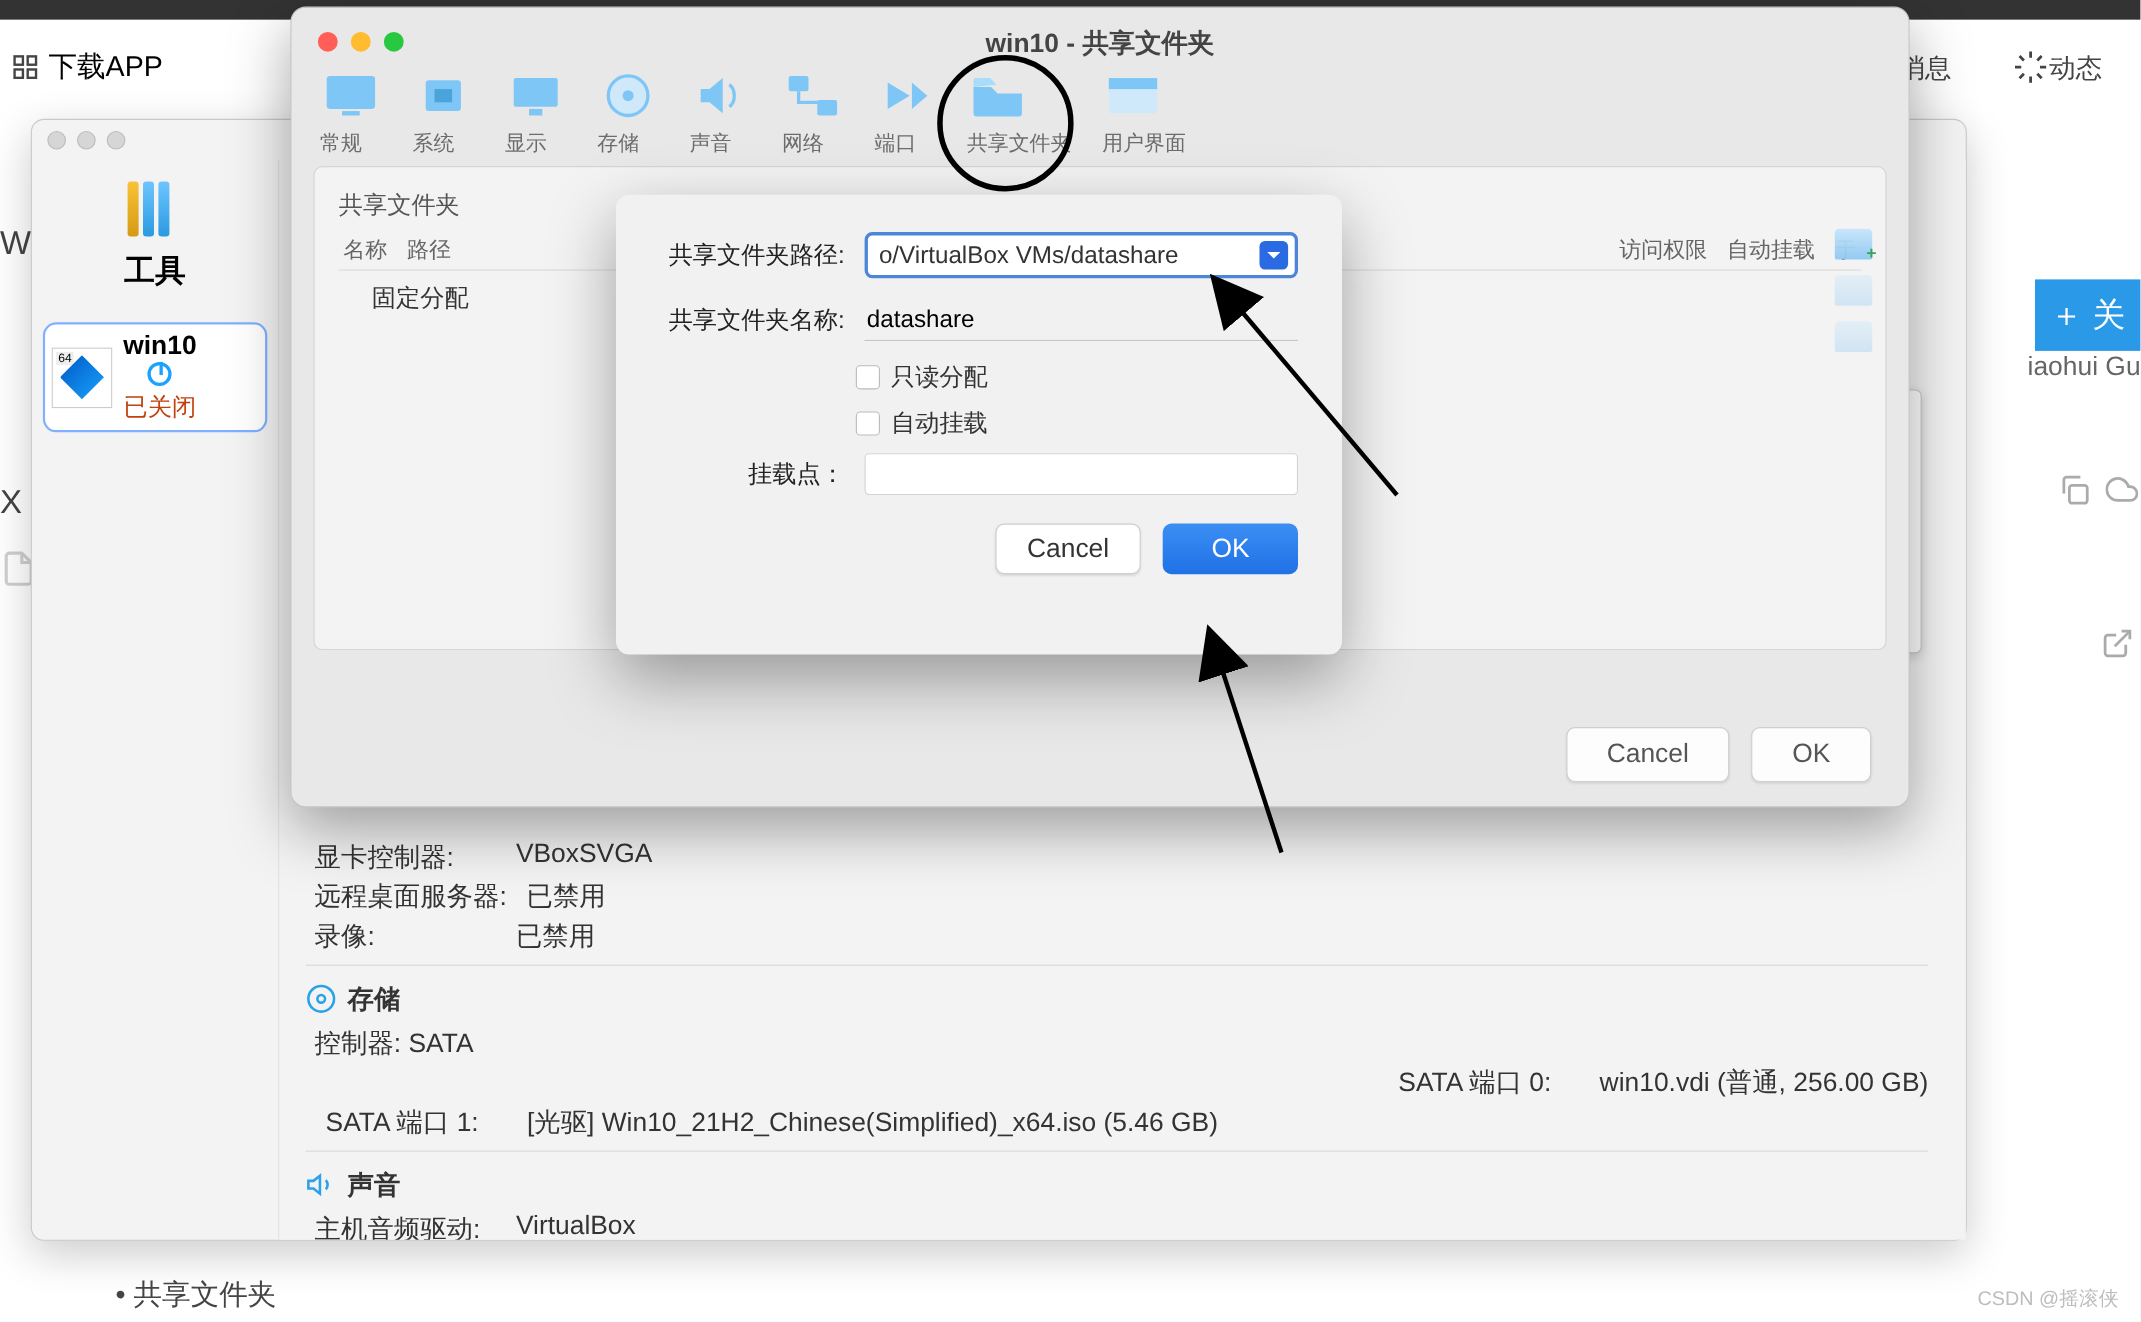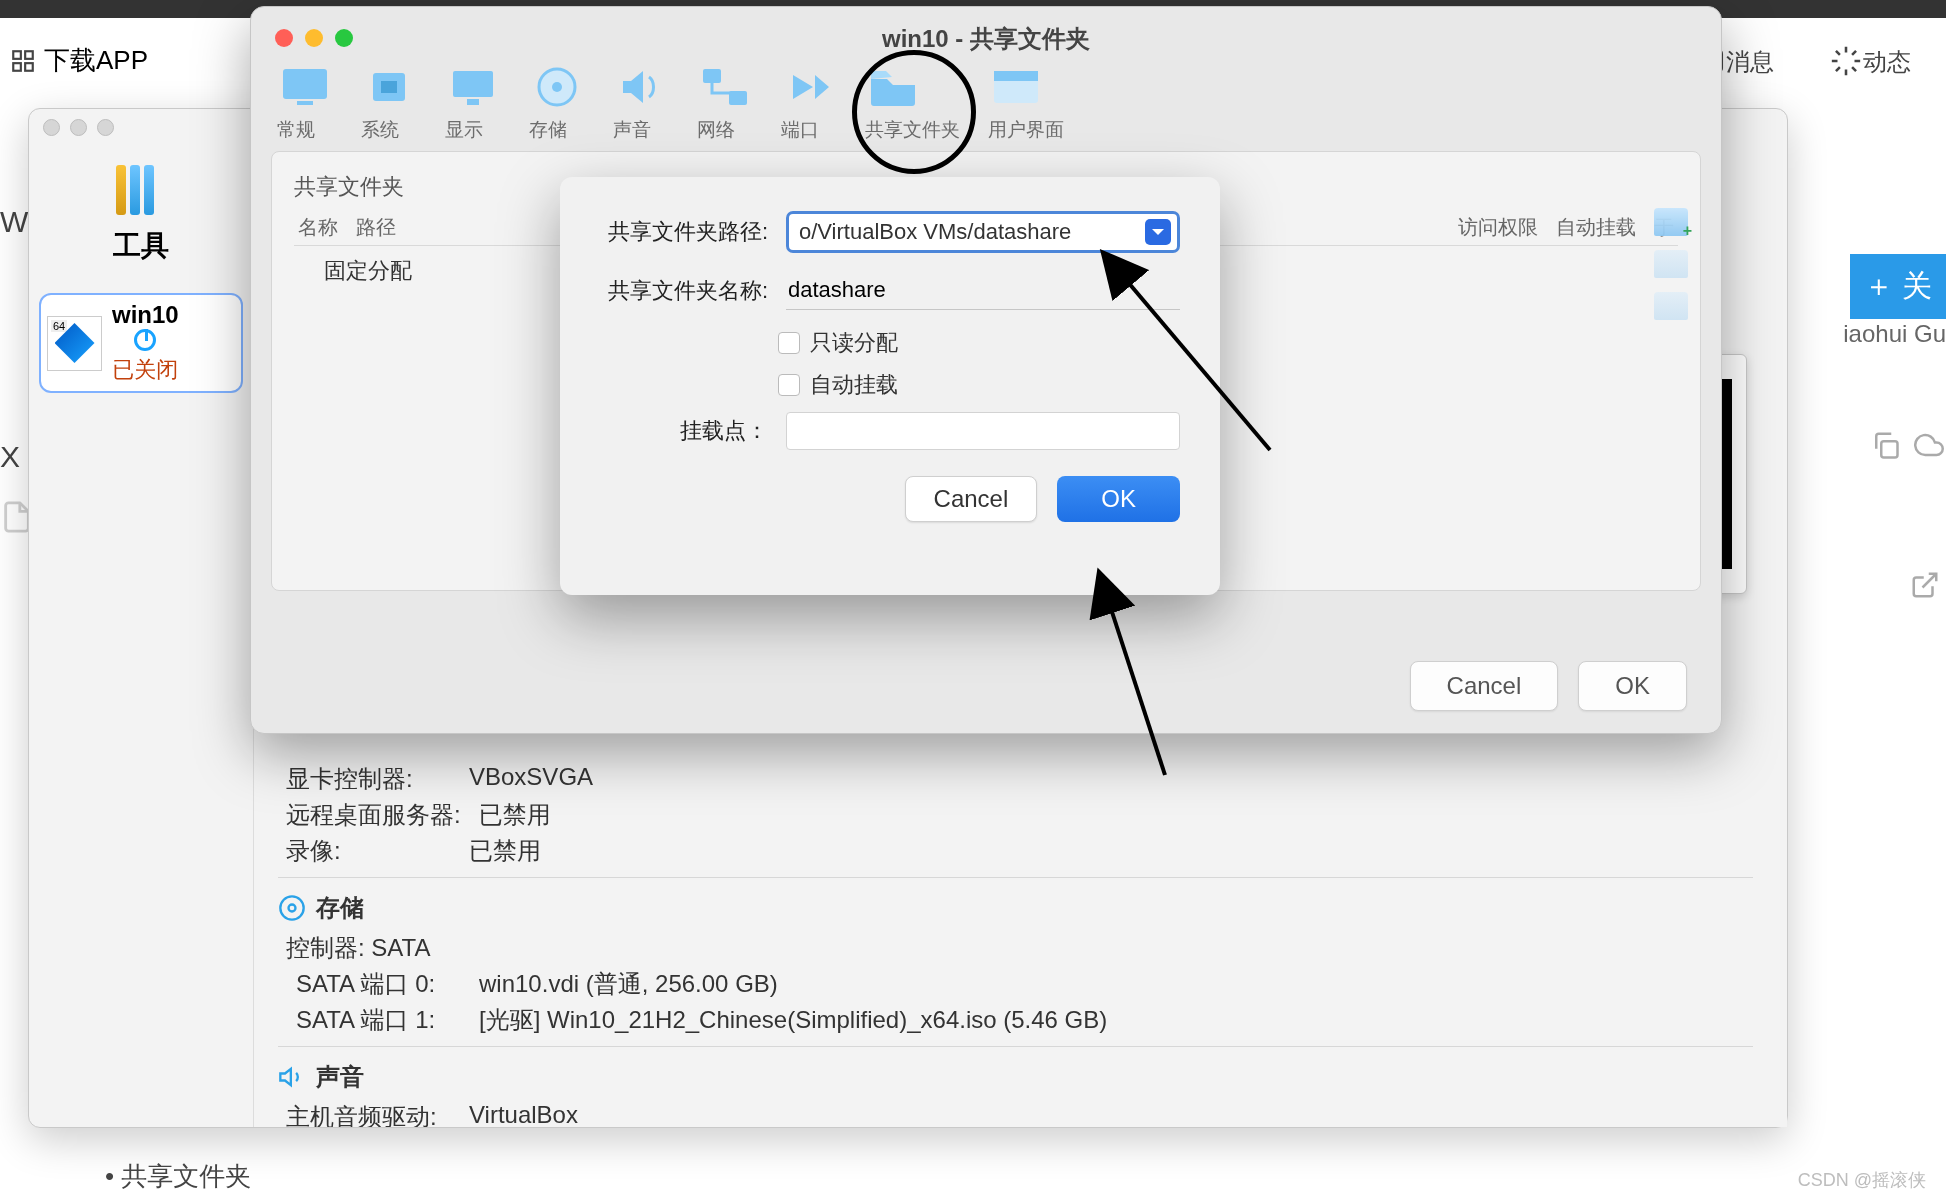--- a/index.html
+++ b/index.html
@@ -43,21 +43,21 @@
 
   .preview-box { position:absolute; right:40px; top:245px; width:215px; height:240px; background:#fff; border:1px solid #c9c9c9; border-radius:6px; box-shadow:0 3px 10px rgba(0,0,0,.15); display:flex; align-items:center; justify-content:center; }
   .preview-inner { width:185px; height:190px; background:#000; color:#fff; display:flex; align-items:center; justify-content:center; font-size:42px; font-weight:600; }
 
   .bg-misc { position:absolute; left:0; color:#444; font-size:30px; }
   .bg-misc.w { top:205px; }
   .bg-misc.x { top:440px; }
   .bg-misc.file { top:500px; opacity:.4; }
 
   
-  .settings-win { position:absolute; top:6px; left:250px; width:1472px; height:728px; background:#e8e8e8; border-radius:14px; box-shadow:0 20px 55px rgba(0,0,0,.35); border:1px solid #c6c6c6; z-index:20; }
+  .settings-win { position:absolute; top:6px; left:264px; width:1472px; height:728px; background:#e8e8e8; border-radius:14px; box-shadow:0 20px 55px rgba(0,0,0,.35); border:1px solid #c6c6c6; z-index:20; }
   .settings-title { position:absolute; left:0; right:0; top:16px; text-align:center; font-size:24px; font-weight:600; color:#444; }
   .title-traffic { position:absolute; top:22px; left:24px; display:flex; gap:12px; }
   .tlr { width:18px;height:18px;border-radius:50%;background:#e3e3e3; }
   .tlr.red { background:#ff5f57; } .tlr.yel { background:#febc2e; } .tlr.grn { background:#28c840; }
 
   .tabbar { display:flex; gap:28px; padding:58px 26px 8px; }
   .tab { display:flex; flex-direction:column; gap:8px; font-size:19px; color:#666; cursor:pointer; }
   .tab svg, .tab .ico { width:56px; height:44px; }
   .tab .lbl { color:#6c6c6c; }
 
@@ -196,21 +196,21 @@
         <div class="sect-hd">
             <svg class="sect-ico" viewBox="0 0 24 24" fill="none" stroke="currentColor" stroke-width="2">
               <circle cx="12" cy="12" r="10"></circle>
               <circle cx="12" cy="12" r="3"></circle>
             </svg>
             <span>存储</span>
           </div>
         <div class="kv">
             <span>控制器: SATA</span>
           </div>
-        <div class="kv" style="margin-left:18px;">
+        <div class="kv" style="margin-left:18px;justify-content:flex-end;">
             <span class="k">SATA 端口 0:</span>
             <span>win10.vdi (普通, 256.00 GB)</span>
           </div>
         <div class="kv" style="margin-left:18px;">
             <span class="k">SATA 端口 1:</span>
             <span>[光驱] Win10_21H2_Chinese(Simplified)_x64.iso (5.46 GB)</span>
           </div>
         <div class="hr"></div>
         <div class="sect-hd">
             <svg class="sect-ico" viewBox="0 0 24 24" fill="none" stroke="currentColor" stroke-width="2">

